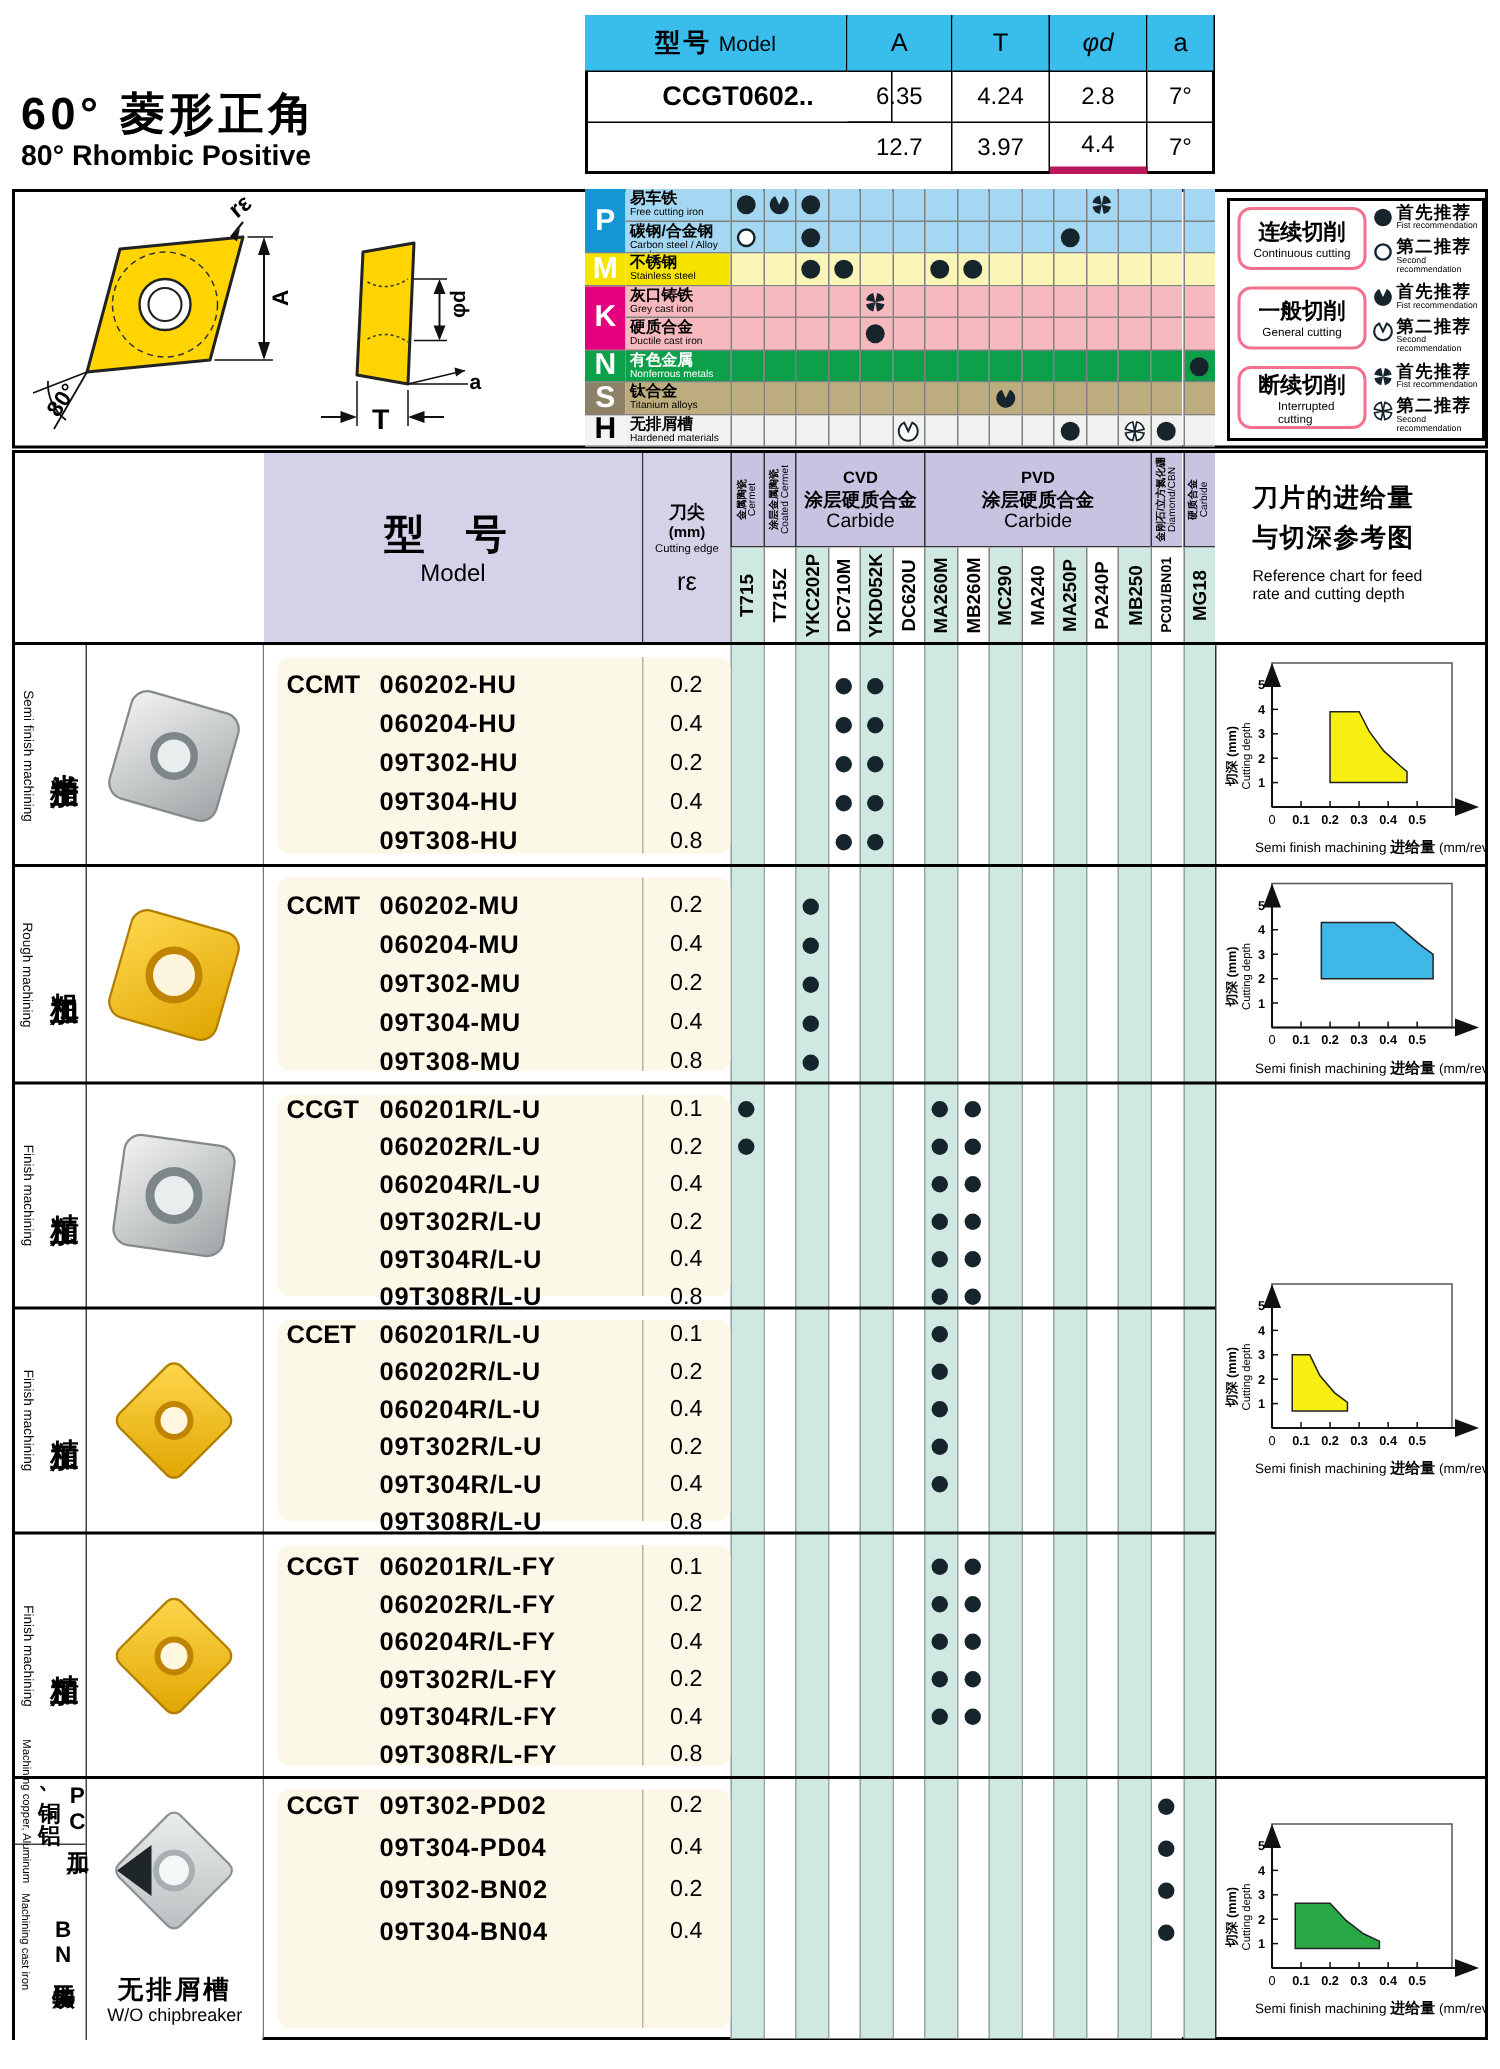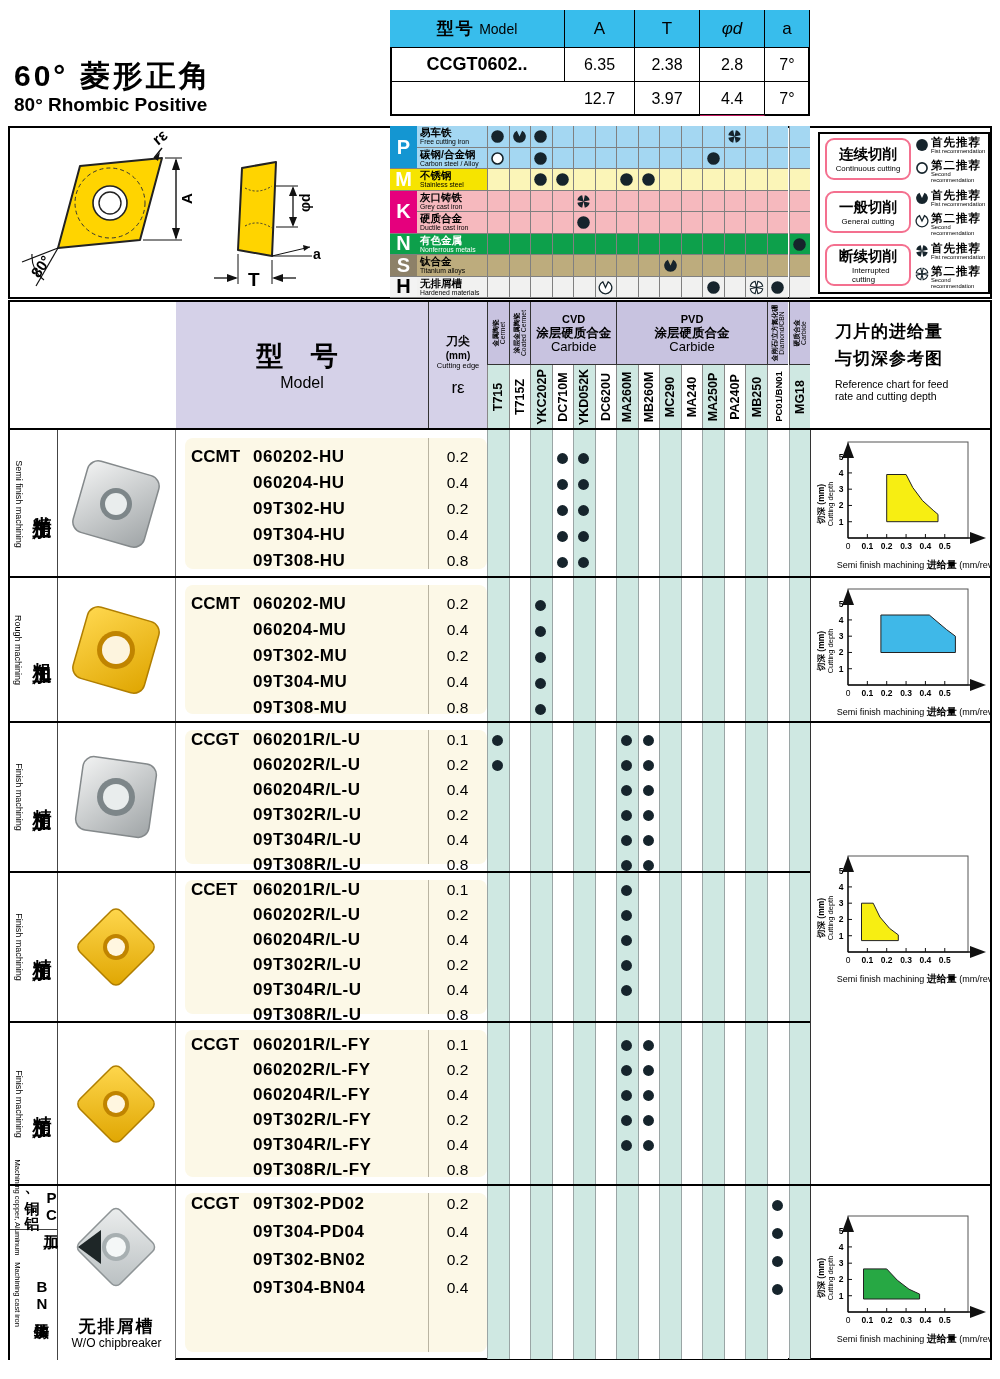--- a/index.html
+++ b/index.html
@@ -29,28 +29,28 @@
       </div>
       <div style="position:absolute;left:245px;top:0;width:65px;height:38px;background:#38bdec;border-right:1px solid #000;border-bottom:1px solid #000;box-sizing:border-box;display:flex;align-items:center;justify-content:center;">
         <span style="font-size:17px;">T</span>
       </div>
       <div style="position:absolute;left:310px;top:0;width:65px;height:38px;background:#38bdec;border-right:1px solid #000;border-bottom:1px solid #000;box-sizing:border-box;display:flex;align-items:center;justify-content:center;">
         <span style="font-size:17px;font-style:italic;">φd</span>
       </div>
       <div style="position:absolute;left:375px;top:0;width:45px;height:38px;background:#38bdec;border-right:1px solid #000;border-bottom:1px solid #000;box-sizing:border-box;display:flex;align-items:center;justify-content:center;">
         <span style="font-size:17px;">a</span>
       </div>
-      <div style="position:absolute;left:0px;top:38px;width:175px;height:34px;border-right:1px solid #000;border-bottom:1px solid #000;box-sizing:border-box;display:flex;align-items:center;justify-content:center;font-size:18px;font-weight:bold;">CCGT0602..</div>
+      <div style="position:absolute;left:0px;top:38px;width:205px;height:34px;border-right:1px solid #000;border-bottom:1px solid #000;box-sizing:border-box;display:flex;align-items:center;justify-content:center;font-size:18px;font-weight:bold;">CCGT0602..</div>
       <div style="position:absolute;left:175px;top:38px;width:70px;height:34px;border-right:1px solid #000;border-bottom:1px solid #000;box-sizing:border-box;display:flex;align-items:center;justify-content:center;font-size:16px;">6.35</div>
-      <div style="position:absolute;left:245px;top:38px;width:65px;height:34px;border-right:1px solid #000;border-bottom:1px solid #000;box-sizing:border-box;display:flex;align-items:center;justify-content:center;font-size:16px;">2.38</div>
+      <div style="position:absolute;left:245px;top:38px;width:65px;height:34px;border-right:1px solid #000;border-bottom:1px solid #000;box-sizing:border-box;display:flex;align-items:center;justify-content:center;font-size:16px;">4.24</div>
       <div style="position:absolute;left:310px;top:38px;width:65px;height:34px;border-right:1px solid #000;border-bottom:1px solid #000;box-sizing:border-box;display:flex;align-items:center;justify-content:center;font-size:16px;">2.8</div>
       <div style="position:absolute;left:375px;top:38px;width:45px;height:34px;border-right:1px solid #000;border-bottom:1px solid #000;box-sizing:border-box;display:flex;align-items:center;justify-content:center;font-size:16px;">7°</div>
       <div style="position:absolute;left:175px;top:72px;width:70px;height:34px;border-right:1px solid #000;border-bottom:1px solid #000;box-sizing:border-box;display:flex;align-items:center;justify-content:center;font-size:16px;">12.7</div>
       <div style="position:absolute;left:245px;top:72px;width:65px;height:34px;border-right:1px solid #000;border-bottom:1px solid #000;box-sizing:border-box;display:flex;align-items:center;justify-content:center;font-size:16px;">3.97</div>
-      <div style="position:absolute;left:310px;top:72px;width:65px;height:34px;border-right:1px solid #000;border-bottom:1px solid #be185d;box-sizing:border-box;display:flex;align-items:center;justify-content:center;font-size:16px;">4.4</div>
+      <div style="position:absolute;left:310px;top:72px;width:65px;height:34px;border-right:1px solid #000;border-bottom:5px solid #be185d;box-sizing:border-box;display:flex;align-items:center;justify-content:center;font-size:16px;">4.4</div>
       <div style="position:absolute;left:375px;top:72px;width:45px;height:34px;border-right:1px solid #000;border-bottom:1px solid #000;box-sizing:border-box;display:flex;align-items:center;justify-content:center;font-size:16px;">7°</div>
     </div>
 
   <div class="abs" style="left:8px;top:126px;width:984px;height:173px;border:2px solid #000;box-sizing:border-box;"></div>
   <div id="diagramBox" class="abs" style="left:10px;top:128px;width:378px;height:169px;"><svg width="378" height="169" viewBox="0 0 378 169">
   <g stroke="#222" stroke-width="2" stroke-linejoin="round">
     <polygon points="48,120 70,38 152,30 130,112" fill="#ffd400"></polygon>
   </g>
   <circle cx="100" cy="75" r="35" fill="none" stroke="#333" stroke-width="1" stroke-dasharray="4 3"></circle>
   <circle cx="100" cy="75" r="17" fill="#fff" stroke="#222" stroke-width="1.6"></circle>

